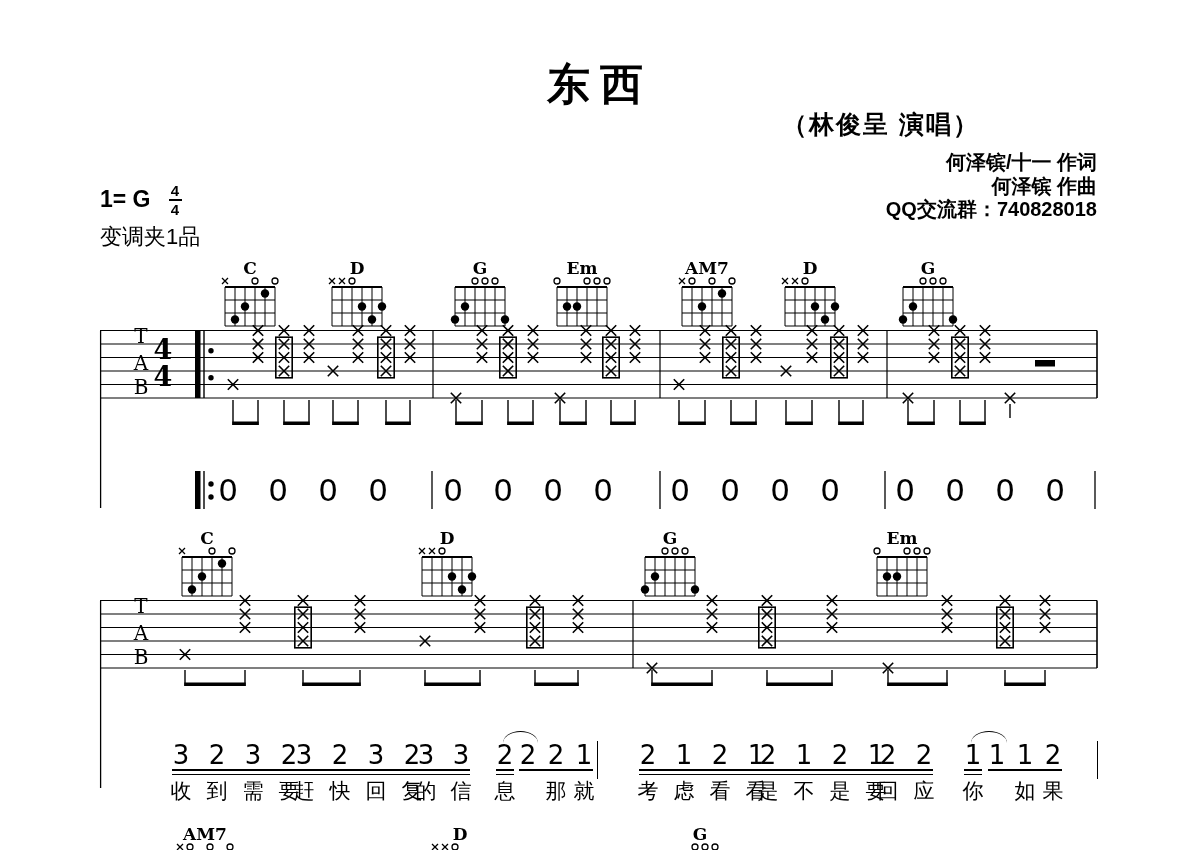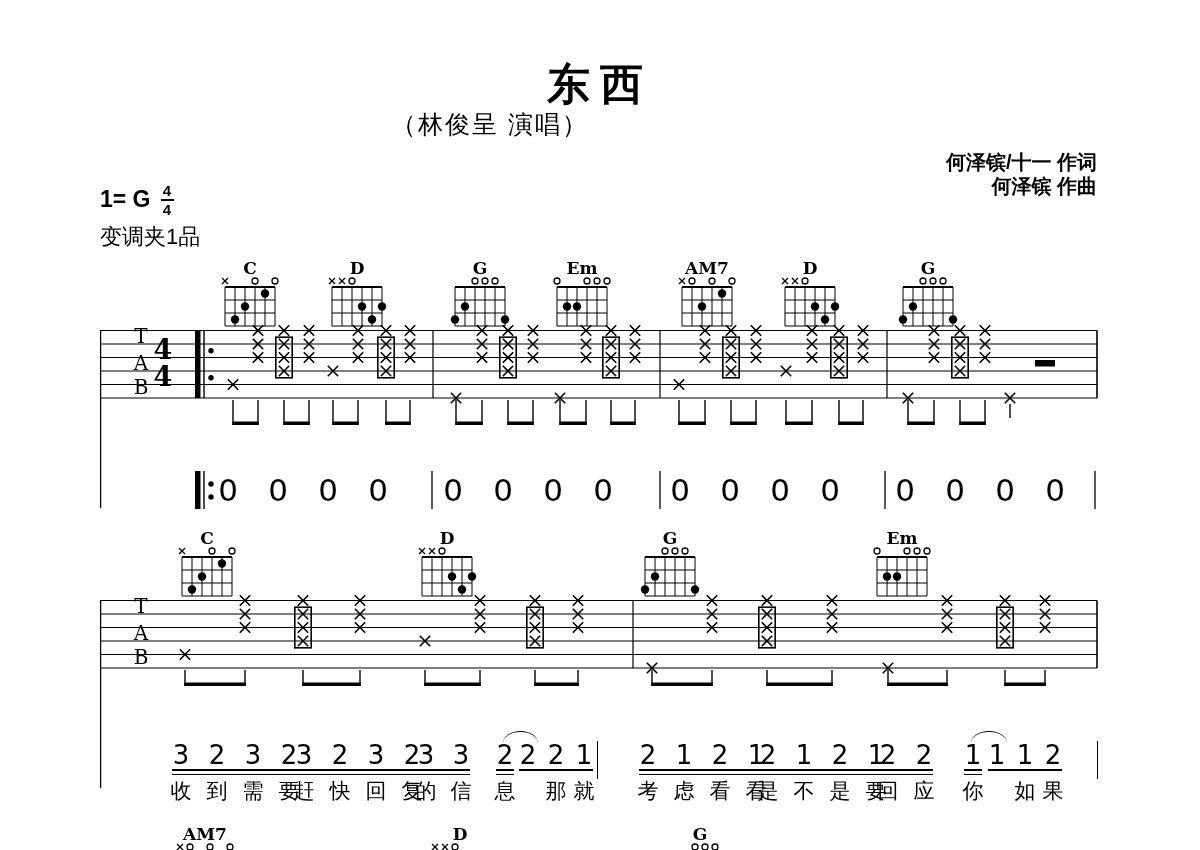--- a/index.html
+++ b/index.html
@@ -7,30 +7,30 @@
     width:1200px;height:850px;position:relative;overflow:hidden;
     background:#ffffff;color:#000;
     font-family:"Liberation Sans", sans-serif;
   }
   .abs{position:absolute;}
   .title{
     left:0;top:56px;width:1200px;text-align:center;
     font-size:43px;font-weight:700;letter-spacing:10px;
   }
   .subtitle{
-    left:0;top:108px;width:980px;text-align:center;
-    font-size:25px;font-weight:400;letter-spacing:2px;
+    left:0;top:108px;width:980px;text-align:right;
+    font-size:25px;font-weight:700;letter-spacing:2px;
   }
   .credits{
     top:151px;right:103px;text-align:right;
     font-size:20px;line-height:23.5px;font-weight:600;
   }
   .keyline{
     left:100px;top:183px;font-size:23px;font-weight:600;
-    display:flex;align-items:center;gap:10px;
+    display:flex;align-items:center;gap:18px;
   }
   .frac{display:inline-flex;flex-direction:column;align-items:center;line-height:1;}
   .frac .n{font-size:15px;font-weight:700;}
   .frac .bar{width:13px;height:1.6px;background:#000;margin:1px 0;}
   .capo{left:100px;top:222px;font-size:22px;font-weight:500;}
   .chord{position:absolute;width:66px;height:74px;}
   .zero{
     position:absolute;transform:translateX(-50%);
     font-size:31px;font-weight:400;font-family:"DejaVu Sans", sans-serif;
   }
@@ -50,20 +50,21 @@
 </style>
 </head>
 <body>
 
 <div class="abs title">东西</div>
 <div class="abs subtitle">（林俊呈 演唱）</div>
 
 <div class="abs credits">
   <div>何泽镔/十一  作词</div>
   <div>何泽镔  作曲</div>
+  <div>QQ交流群：740828018</div>
 </div>
 
 <div class="abs keyline">
   <span>1= G</span>
   <span class="frac">
     <span class="n">4</span>
     <span class="bar"></span>
     <span class="n">4</span>
   </span>
 </div>

